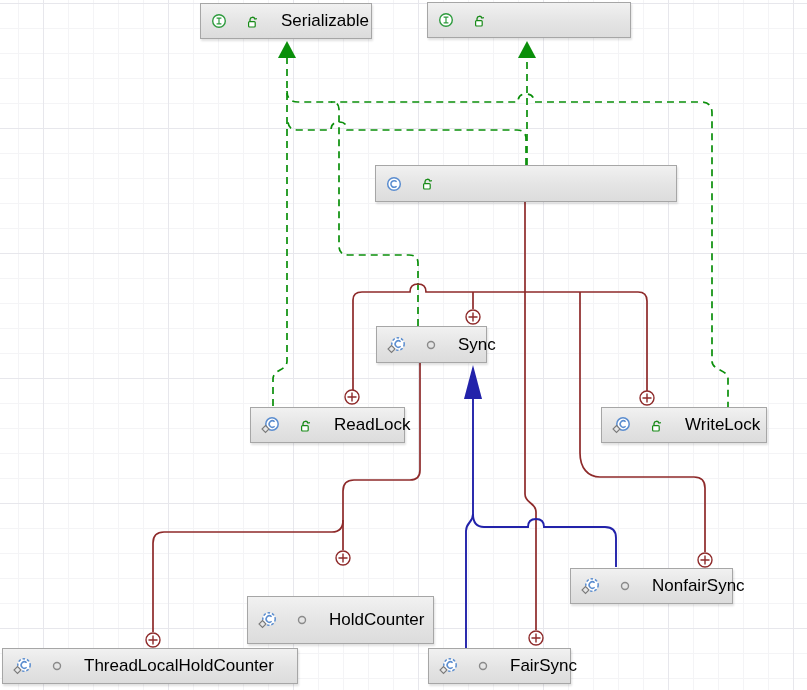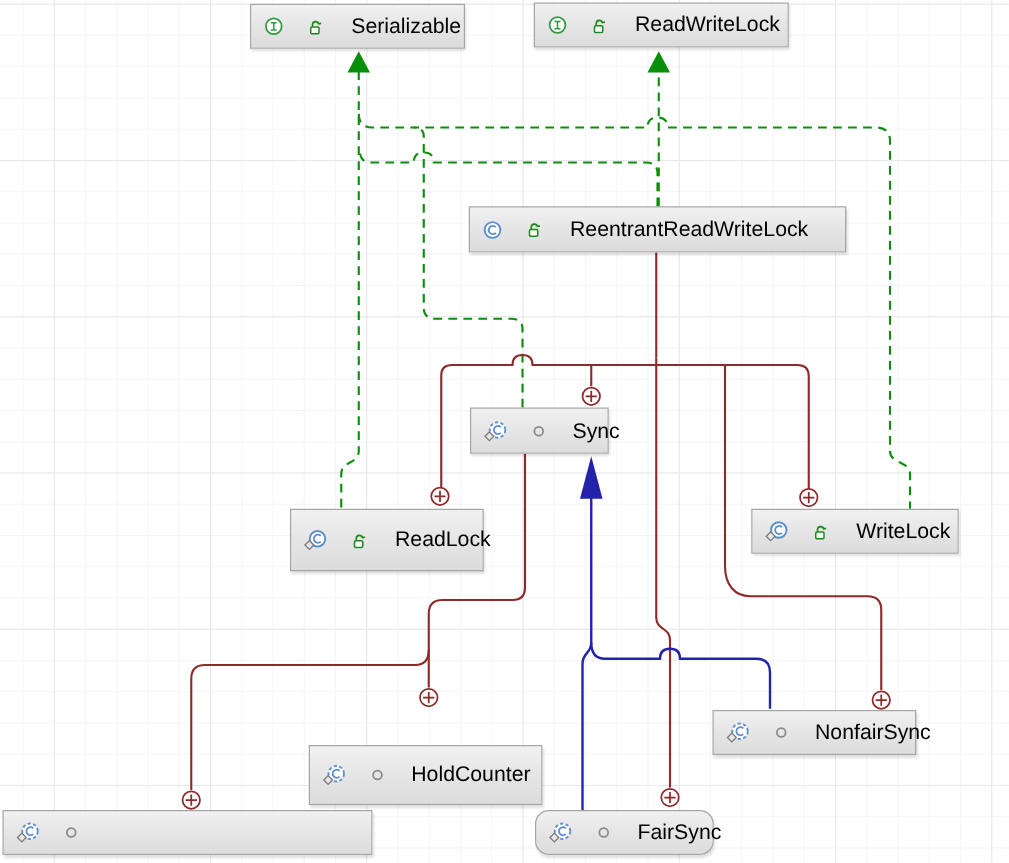--- a/index.html
+++ b/index.html
@@ -24,26 +24,26 @@
     box-shadow:1px 2px 2px rgba(0,0,0,.12);
     font-size:17px;color:#000;white-space:nowrap;cursor:default;
   }
   .node .ic{flex:0 0 auto;display:block;}
   .lbl{margin-left:2px;}
   
   #n-serializable            {left:200px;top:3px;  width:172px;height:36px;}
   #n-readwritelock           {left:427px;top:2px;  width:204px;height:36px;}
   #n-reentrantreadwritelock  {left:375px;top:165px;width:302px;height:37px;}
   #n-sync                    {left:376px;top:326px;width:111px;height:37px;}
-  #n-readlock                {left:232px;top:407px;width:155px;height:50px;}
+  #n-readlock                {left:250px;top:407px;width:155px;height:36px;}
   #n-writelock               {left:601px;top:407px;width:166px;height:36px;}
   #n-holdcounter             {left:247px;top:596px;width:187px;height:48px;}
   #n-nonfairsync             {left:570px;top:568px;width:163px;height:36px;}
   #n-threadlocalholdcounter  {left:2px;  top:648px;width:296px;height:36px;}
-  #n-fairsync                {left:428px;top:648px;width:143px;height:36px;border-radius:11px;}
+  #n-fairsync                {left:428px;top:648px;width:143px;height:36px;}
 </style>
 </head>
 <body>
 
 <svg id="edges" width="807" height="690">
 
   <g stroke="#0a8f0a" stroke-width="1.7" fill="none" stroke-dasharray="7 5">
     <path d="M287,57 L287,361 C287,371 273,369 273,379 L273,407"></path>
     <path d="M287,91 Q287,102 298,102 L518,102 Q518,94 526,94 Q534,94 534,102 L701,102 Q712,102 712,113 L712,361 C712,371 728,369 728,379 L728,407"></path>
     <path d="M418,326 L418,263 Q418,255 409,255 L348,255 Q339,255 339,246 L339,109 Q339,102 331,102"></path>
@@ -117,33 +117,31 @@
 
 <div class="node" id="n-readwritelock">
   <svg class="ic" width="16" height="16" viewBox="0 0 16 16">
     <circle cx="8" cy="8" r="6.3" fill="#fff" stroke="#2e9b3e" stroke-width="1.4"></circle>
     <path d="M5.6,5.1 H10.4 M8,5.1 V10.9 M5.6,10.9 H10.4" stroke="#2e9b3e" stroke-width="1.2" fill="none"></path>
   </svg>
   <svg class="ic" width="12" height="13" viewBox="0 0 12 13">
     <path d="M3,6.6 V4.6 A2.5,2.5 0 0 1 7.9,4.1 L9.9,3.7" stroke="#178a17" stroke-width="1.3" fill="none"></path>
     <rect x="1.6" y="6.6" width="6.6" height="5.4" rx="1" fill="#fff" stroke="#178a17" stroke-width="1.2"></rect>
   </svg>
-  <span class="lbl">ReadWriteLock</span>
 </div>
 
 <div class="node" id="n-reentrantreadwritelock">
   <svg class="ic" width="16" height="16" viewBox="0 0 16 16">
     <circle cx="8" cy="8" r="6.3" fill="#fff" stroke="#5b8dcf" stroke-width="1.5"></circle>
     <path d="M10.6,5.7 A3.3,3.3 0 1 0 10.6,10.3" stroke="#5b8dcf" stroke-width="1.5" fill="none"></path>
   </svg>
   <svg class="ic" width="12" height="13" viewBox="0 0 12 13">
     <path d="M3,6.6 V4.6 A2.5,2.5 0 0 1 7.9,4.1 L9.9,3.7" stroke="#178a17" stroke-width="1.3" fill="none"></path>
     <rect x="1.6" y="6.6" width="6.6" height="5.4" rx="1" fill="#fff" stroke="#178a17" stroke-width="1.2"></rect>
   </svg>
-  <span class="lbl">ReentrantReadWriteLock</span>
 </div>
 
 <div class="node" id="n-sync">
   <svg class="ic" width="19" height="18" viewBox="0 0 19 18">
     <circle cx="11" cy="8" r="6.2" fill="#fff" stroke="#5b8dcf" stroke-width="1.5" stroke-dasharray="2.6 1.9"></circle>
     <path d="M13.6,5.7 A3.2,3.2 0 1 0 13.6,10.3" stroke="#5b8dcf" stroke-width="1.5" fill="none"></path>
     <polygon points="4.5,9.5 8,13 4.5,16.5 1,13" fill="#e6e6e6" stroke="#7a7a7a" stroke-width="1.1"></polygon>
   </svg>
   <svg class="ic" width="10" height="10" viewBox="0 0 10 10">
     <circle cx="5" cy="5" r="3.5" fill="none" stroke="#8a8a8a" stroke-width="1.4"></circle>
@@ -203,20 +201,21 @@
 
 <div class="node" id="n-threadlocalholdcounter">
   <svg class="ic" width="19" height="18" viewBox="0 0 19 18">
     <circle cx="11" cy="8" r="6.2" fill="#fff" stroke="#5b8dcf" stroke-width="1.5" stroke-dasharray="2.6 1.9"></circle>
     <path d="M13.6,5.7 A3.2,3.2 0 1 0 13.6,10.3" stroke="#5b8dcf" stroke-width="1.5" fill="none"></path>
     <polygon points="4.5,9.5 8,13 4.5,16.5 1,13" fill="#e6e6e6" stroke="#7a7a7a" stroke-width="1.1"></polygon>
   </svg>
   <svg class="ic" width="10" height="10" viewBox="0 0 10 10">
     <circle cx="5" cy="5" r="3.5" fill="none" stroke="#8a8a8a" stroke-width="1.4"></circle>
   </svg>
+  <span class="lbl">ThreadLocalHoldCounter</span>
 </div>
 
 <div class="node" id="n-fairsync">
   <svg class="ic" width="19" height="18" viewBox="0 0 19 18">
     <circle cx="11" cy="8" r="6.2" fill="#fff" stroke="#5b8dcf" stroke-width="1.5" stroke-dasharray="2.6 1.9"></circle>
     <path d="M13.6,5.7 A3.2,3.2 0 1 0 13.6,10.3" stroke="#5b8dcf" stroke-width="1.5" fill="none"></path>
     <polygon points="4.5,9.5 8,13 4.5,16.5 1,13" fill="#e6e6e6" stroke="#7a7a7a" stroke-width="1.1"></polygon>
   </svg>
   <svg class="ic" width="10" height="10" viewBox="0 0 10 10">
     <circle cx="5" cy="5" r="3.5" fill="none" stroke="#8a8a8a" stroke-width="1.4"></circle>

